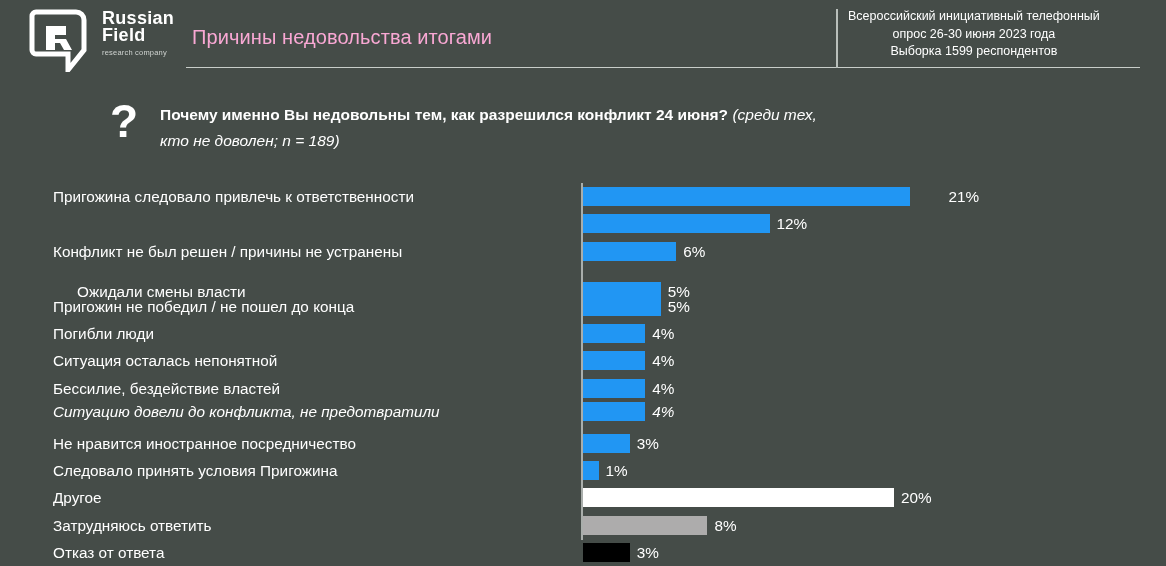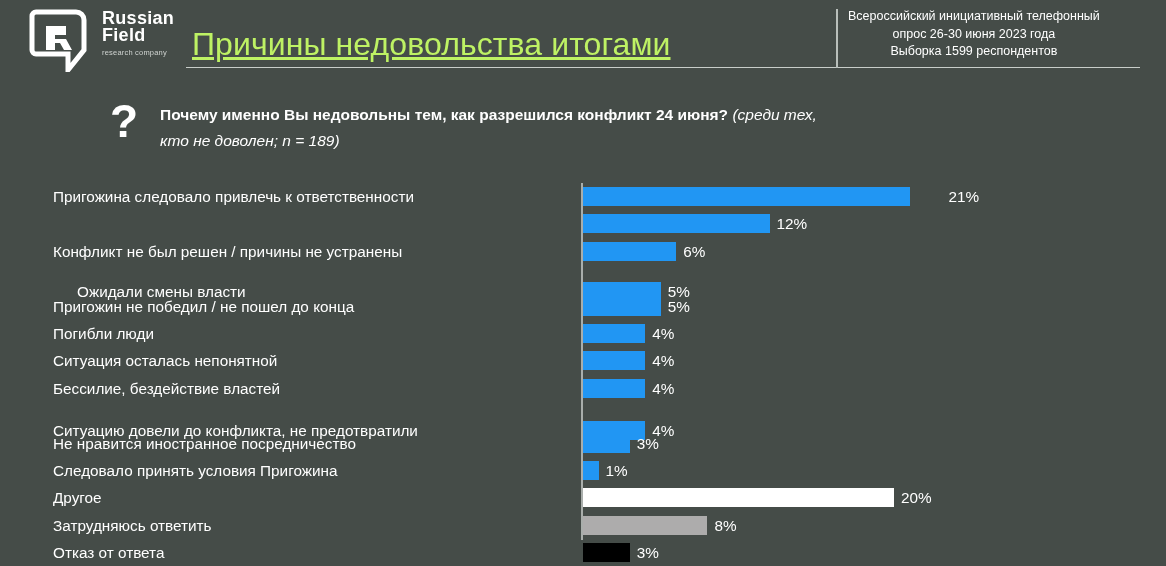--- a/index.html
+++ b/index.html
@@ -52,25 +52,24 @@
     font-size: 7.5px;
     line-height: 10px;
     color: #cfd3d0;
     letter-spacing: 0.2px;
     margin-top: 4px;
   }
   .header-title {
     position: absolute;
     left: 192px;
     top: 26px;
-    font-size: 32px;
-    color: #bef264;
+    font-size: 20px;
+    color: #f9a8d4;
     letter-spacing: 0.1px;
     white-space: nowrap;
-    text-decoration: underline;
   }
   .header-rule {
     position: absolute;
     left: 186px;
     top: 67px;
     width: 954px;
     height: 1px;
     background: #c8cdc9;
   }
   .header-vrule {
@@ -244,21 +243,21 @@
       <div class="row" style="top: 164.4px;">
         <div class="row-label">Ситуация осталась непонятной</div>
         <div class="row-bar" style="width: 62.2px; background: rgb(33, 150, 243);"></div>
         <div class="row-value" style="left: 652.2px;">4%</div>
       </div>
       <div class="row" style="top: 191.8px;">
         <div class="row-label">Бессилие, бездействие властей</div>
         <div class="row-bar" style="width: 62.2px; background: rgb(33, 150, 243);"></div>
         <div class="row-value" style="left: 652.2px;">4%</div>
       </div>
-      <div class="row" style="top: 234px;">
+      <div class="row" style="top: 215px; font-style: italic;">
         <div class="row-label">Ситуацию довели до конфликта, не предотвратили</div>
         <div class="row-bar" style="width: 62.2px; background: rgb(33, 150, 243);"></div>
         <div class="row-value" style="left: 652.2px;">4%</div>
       </div>
       <div class="row" style="top: 246.6px;">
         <div class="row-label">Не нравится иностранное посредничество</div>
         <div class="row-bar" style="width: 46.65px; background: rgb(33, 150, 243);"></div>
         <div class="row-value" style="left: 636.65px;">3%</div>
       </div>
       <div class="row" style="top: 274px;">

